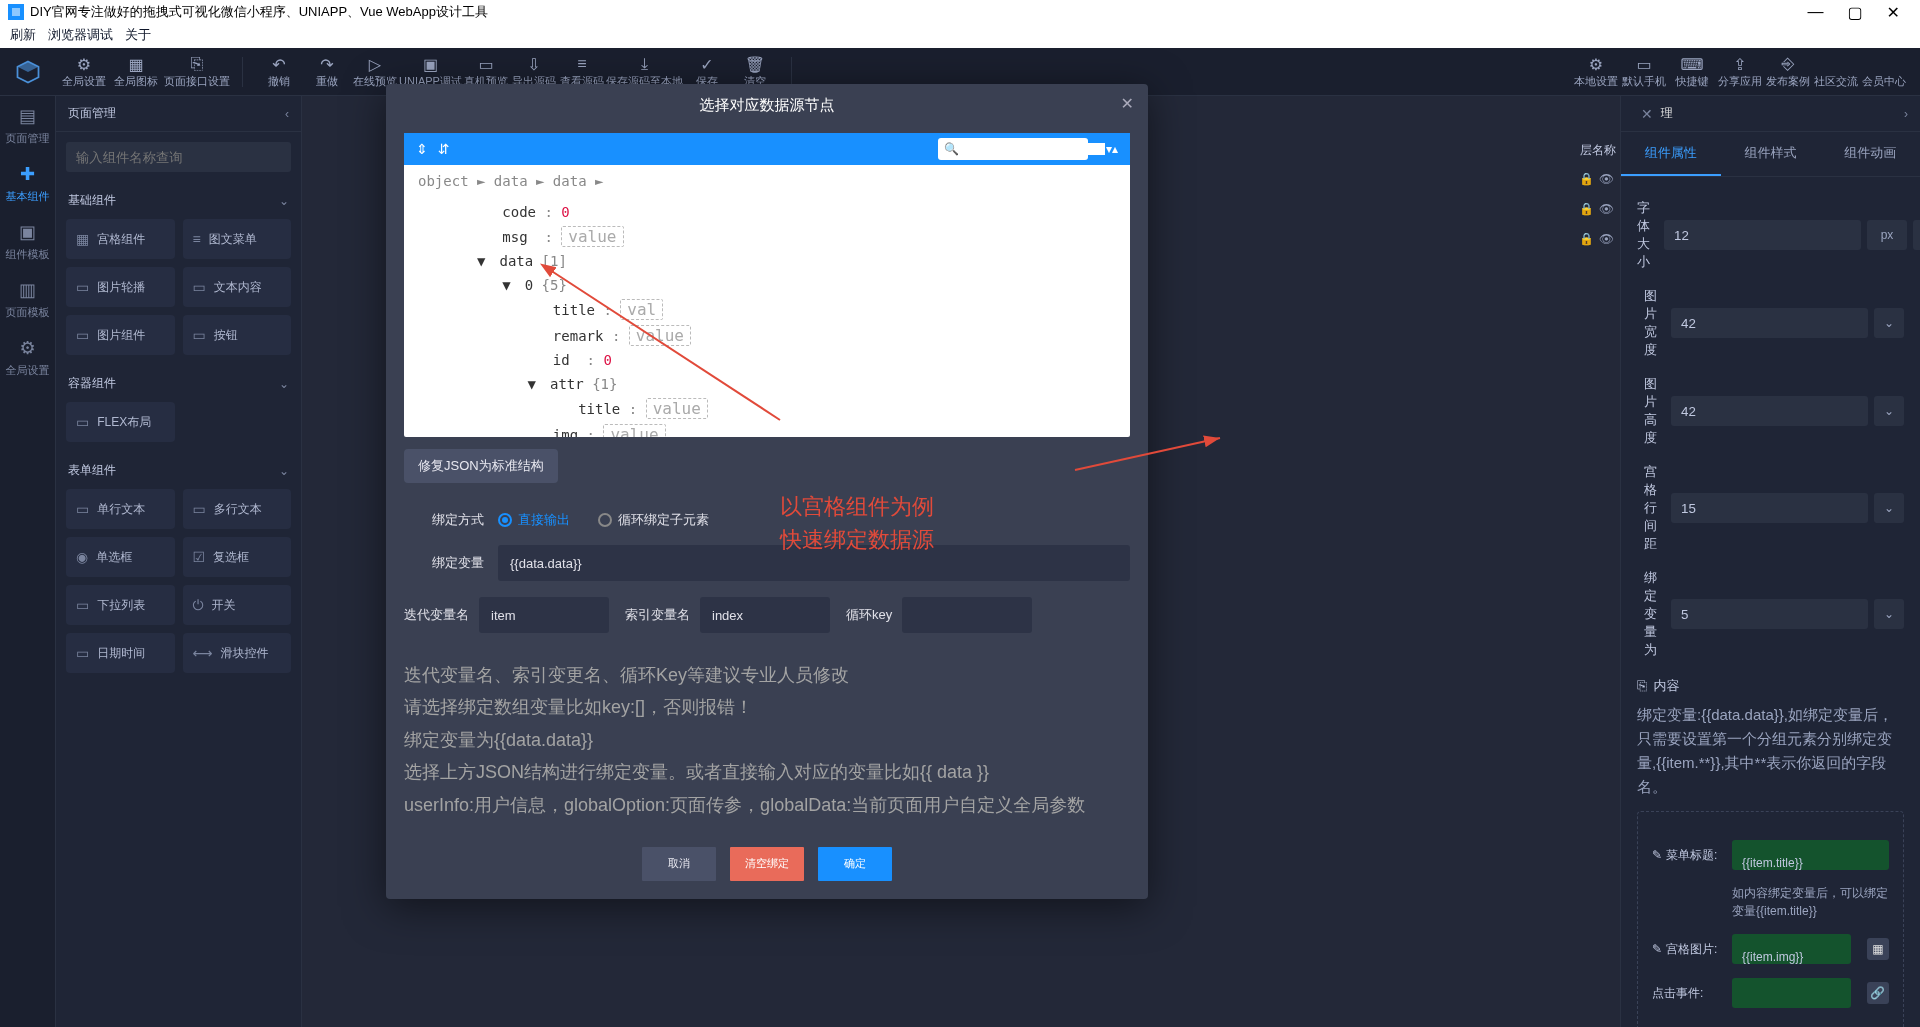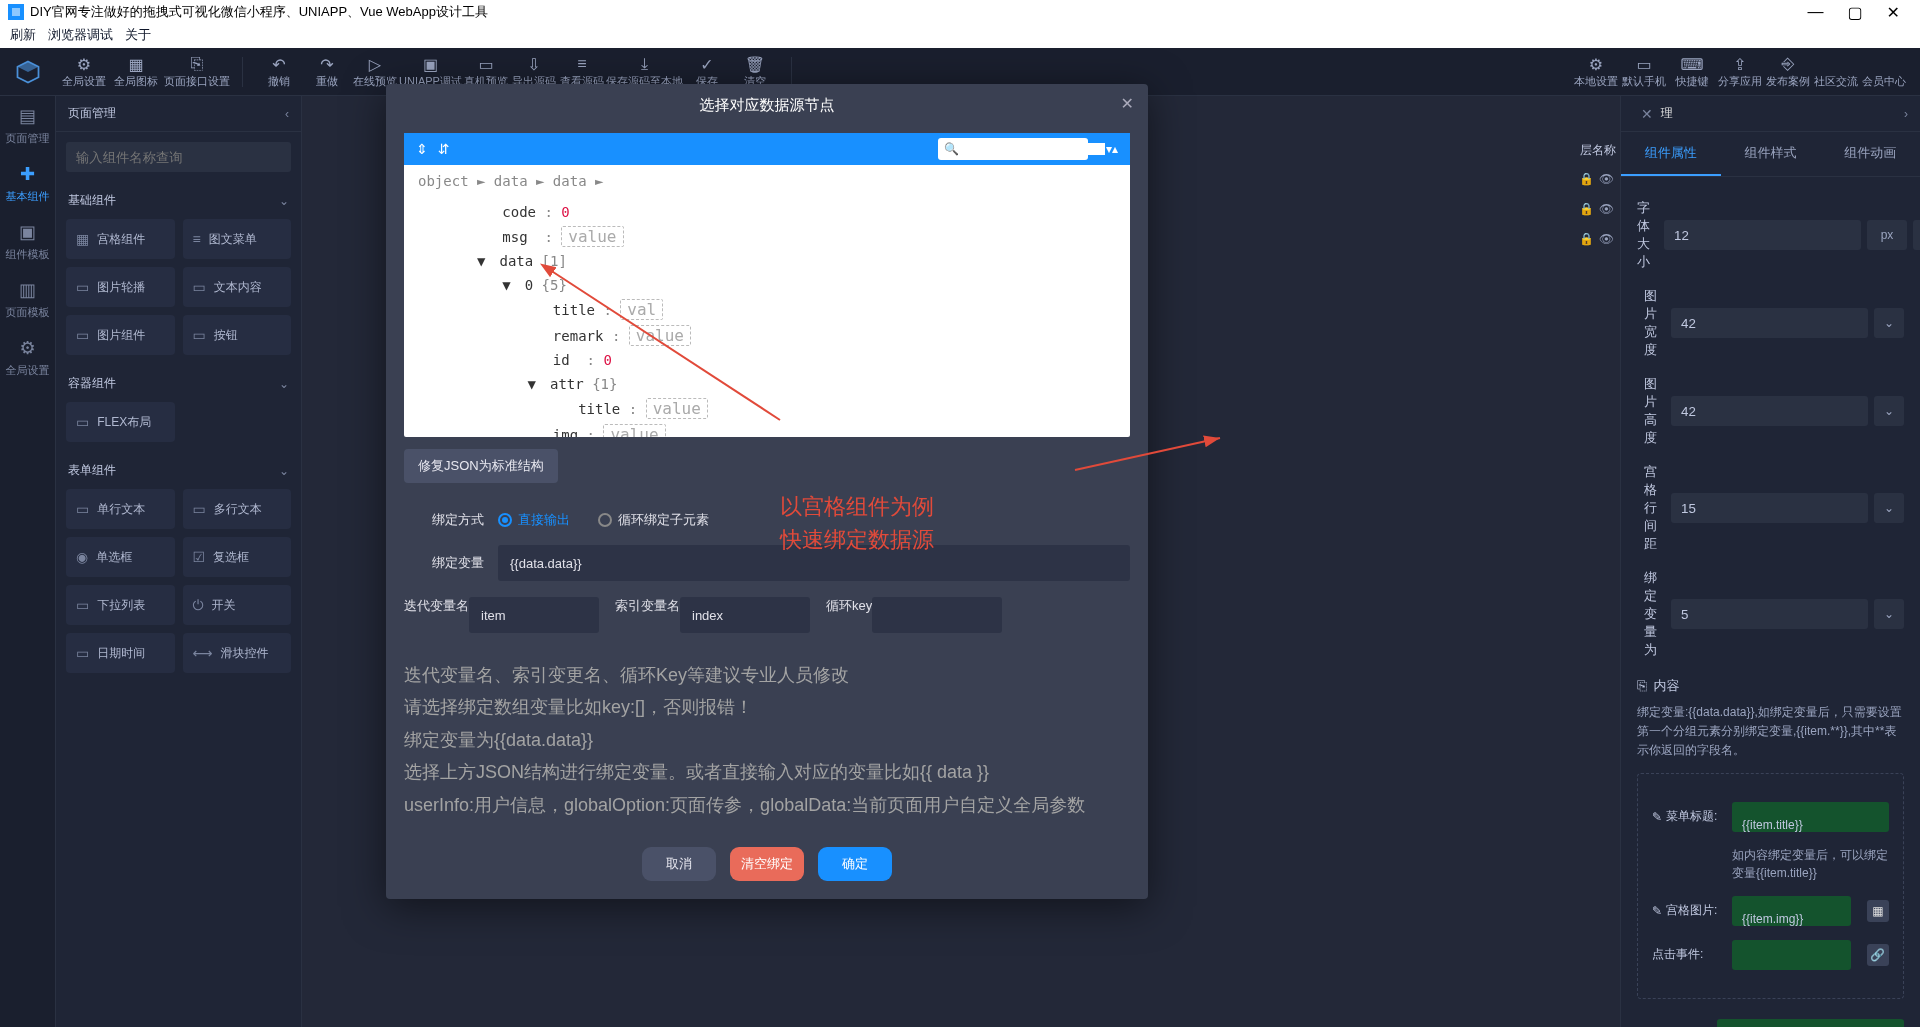--- a/index.html
+++ b/index.html
@@ -55,21 +55,21 @@
 .rp-tab.active { color: #3b9eff; border-bottom: 2px solid #3b9eff; }
 .rp-body { flex: 1; overflow-y: auto; padding: 6px 16px; }
 .rp-row { display: flex; align-items: center; margin: 16px 0; }
 .rp-row .lbl { width: 72px; text-align: right; color: #c0c8e0; font-size: 13px; }
 .rp-row .val { flex: 1; margin-left: 14px; display: flex; align-items: center; gap: 6px; }
 .rp-row input { flex: 1; height: 30px; background: #2a3142; border: none; color: #c0c8e0; padding: 0 10px; border-radius: 3px; }
 .rp-row .unit { width: 40px; height: 30px; background: #2a3142; display: flex; align-items: center; justify-content: center; border-radius: 3px; color: #9aa4bf; }
 .rp-row .chev2 { width: 30px; height: 30px; background: #2a3142; display: flex; align-items: center; justify-content: center; border-radius: 3px; color: #9aa4bf; }
 .rp-section { margin-top: 18px; }
 .rp-section-head { display: flex; align-items: center; gap: 6px; color: #c0c8e0; font-size: 13px; }
-.rp-hint { color: #9aa4bf; font-size: 12px; margin-top: 8px; line-height: 1.6; }
+.rp-hint { color: #9aa4bf; font-size: 15px; margin-top: 8px; line-height: 1.6; }
 .rp-box { border: 1px dashed #3a4258; border-radius: 4px; padding: 14px; margin-top: 12px; }
 .rp-frow { display: flex; align-items: center; margin: 14px 0; gap: 10px; }
 .rp-frow .flbl { width: 70px; color: #c0c8e0; font-size: 12px; display: flex; align-items: center; gap: 4px; }
 .rp-frow .fval { flex: 1; height: 30px; background: #14532d; border-radius: 3px; display: flex; align-items: flex-end; padding: 0 10px; color: #c0c8e0; }
 .rp-frow .ficon { width: 22px; height: 22px; background: #3a4258; border-radius: 3px; margin-left: 6px; display: flex; align-items: center; justify-content: center; }
 .rp-sub { color: #9aa4bf; font-size: 12px; margin: 0 0 6px 80px; line-height: 1.5; }
 .modal { position: absolute; top: 84px; left: 386px; width: 762px; background: #3a4052; border-radius: 4px; box-shadow: 0 8px 40px rgba(0,0,0,.5); }
 .modal-title { text-align: center; color: #fff; font-size: 15px; padding: 12px 0; }
 .modal-close { position: absolute; right: 14px; top: 10px; color: #aab; cursor: pointer; font-size: 16px; }
 .json-box { margin: 6px 18px; background: #fff; border-radius: 2px; }
@@ -95,28 +95,28 @@
 .frow .flbl { width: 80px; text-align: right; color: #e0e0e8; font-size: 13px; margin-right: 14px; }
 .radio-grp { display: flex; gap: 28px; align-items: flex-end; }
 .radio { display: flex; align-items: center; gap: 6px; cursor: pointer; }
 .radio .dot { width: 14px; height: 14px; border-radius: 50%; border: 2px solid #888; display: flex; align-items: center; justify-content: center; }
 .radio.checked .dot { border-color: #1890ff; }
 .radio.checked .dot::after { content: ""; width: 6px; height: 6px; background: #1890ff; border-radius: 50%; }
 .radio .rlbl { font-size: 13px; }
 .radio.checked .rlbl { color: #1890ff; }
 .frow input.ftxt { flex: 1; height: 36px; background: #2d3346; border: none; color: #e0e0e8; padding: 0 12px; border-radius: 3px; font-size: 13px; }
 .frow3 { display: flex; gap: 16px; margin: 16px 0; align-items: center; }
-.frow3 .grp { display: flex; align-items: flex-start; gap: 0; }
+.frow3 .grp { display: flex; align-items: center; gap: 10px; }
 .frow3 .glbl { color: #e0e0e8; font-size: 13px; }
 .frow3 input { width: 130px; height: 36px; background: #2d3346; border: none; color: #e0e0e8; padding: 0 12px; border-radius: 3px; font-size: 13px; }
 
 .notes { padding: 4px 18px 14px; color: #a3a3a3; font-size: 18px; line-height: 1.8; }
 
 .modal-foot { display: flex; justify-content: center; gap: 14px; padding: 12px 0 18px; }
-.modal-foot button { min-width: 74px; height: 34px; border: none; border-radius: 9px; cursor: pointer; font-size: 13px; }
+.modal-foot button { min-width: 74px; height: 34px; border: none; border-radius: 1px; cursor: pointer; font-size: 11px; }
 .btn-cancel { background: #4a5168; color: #e8e8f0; }
 .btn-clear { background: #e96b5a; color: #fff; }
 .btn-ok { background: #1890ff; color: #fff; }
 
 
 .arrow { position: absolute; pointer-events: none; }
 
 
 .anno { position: absolute; color: #e14a3a; font-size: 22px; font-weight: 500; line-height: 1.5; pointer-events: none; }
 

